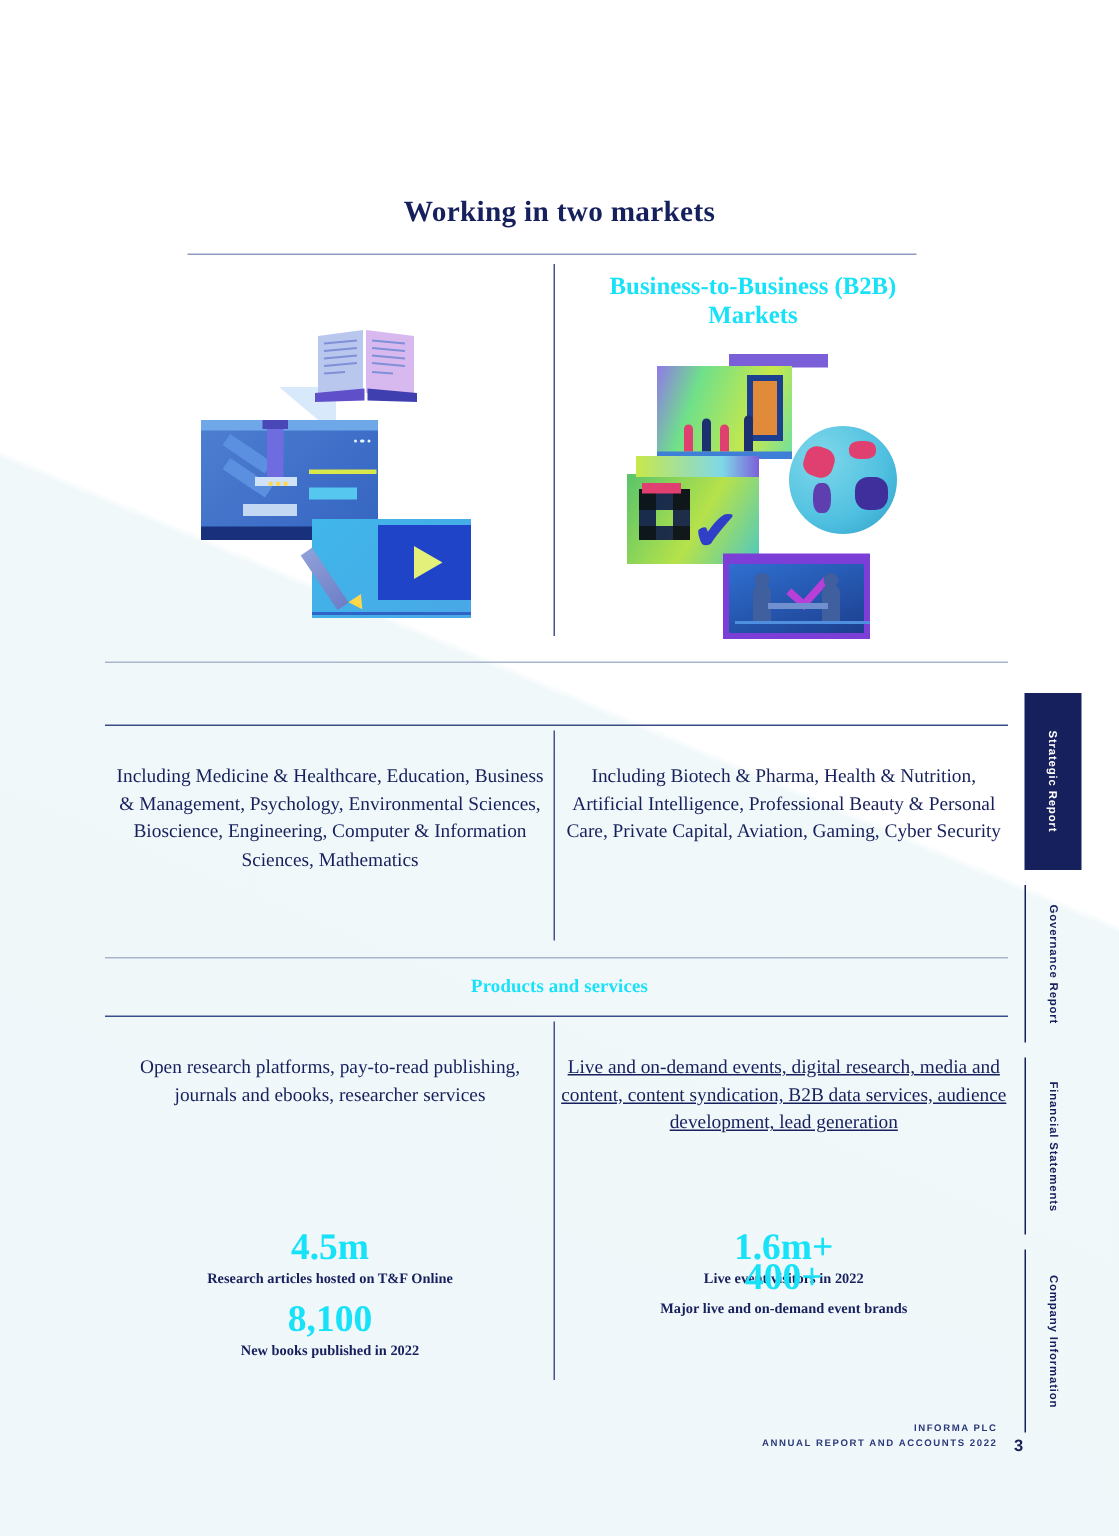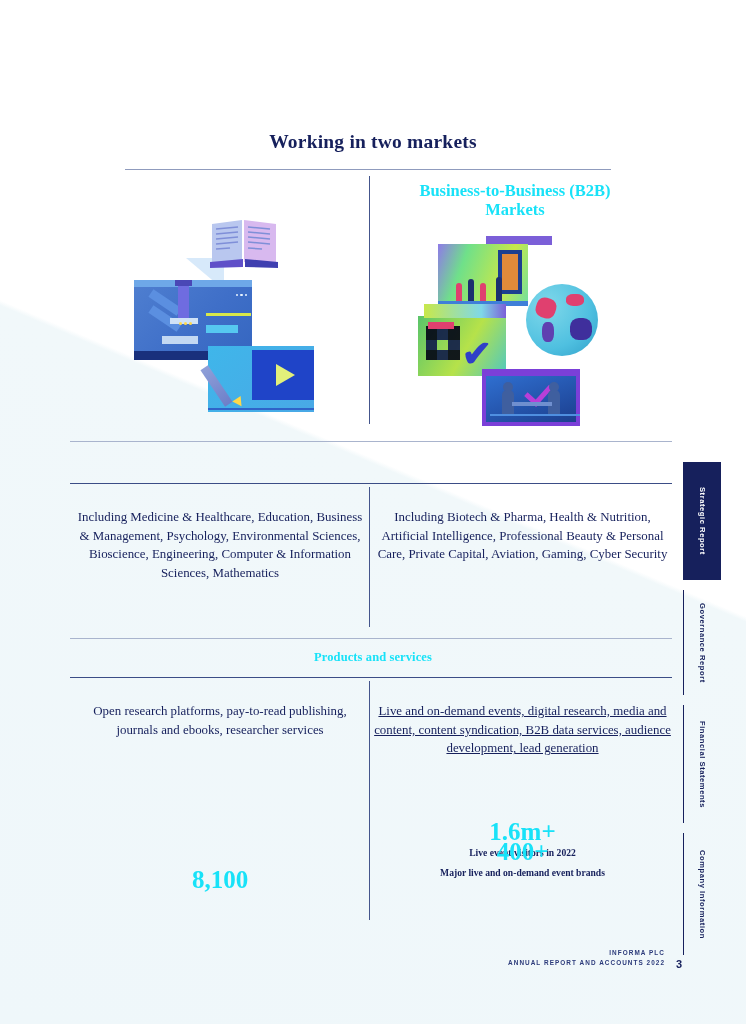--- a/index.html
+++ b/index.html
@@ -56,21 +56,21 @@
 
   .col-head {
     position: absolute;
     font-size: 16.5px;
     font-weight: bold;
     color: #18e2f8;
     text-align: center;
     line-height: 1.15;
   }
   .col-head.left  { left: 125px; top: 182px; width: 244px; }
-  .col-head.right { left: 393px; top: 182px; width: 244px; }
+  .col-head.right { left: 380px; top: 182px; width: 244px; }
 
   .band-head {
     position: absolute;
     width: 746px;
     left: 0;
     text-align: center;
     font-size: 12.5px;
     font-weight: bold;
     color: #18e2f8;
     letter-spacing: 0.1px;
@@ -488,22 +488,27 @@
 
     <div class="rule light" style="left:70px; top:638px; width:602px;"></div>
     <div class="band-head products">Products and services</div>
     <div class="rule navy" style="left:70px; top:677px; width:602px;"></div>
 
     <div class="vrule" style="left:369px; top:681px; height:239px;"></div>
 
     <div class="body-col prod-left">Open research platforms, pay-to-read publishing, journals and ebooks, researcher services</div>
     <div class="body-col prod-right">Live and on-demand events, digital research, media and content, content syndication, B2B data services, audience development, lead generation</div>
 
+    <div class="stat-block s1">
+      <div class="stat-value">4.5m</div>
+      <div class="stat-label">Research articles hosted on T&amp;F Online</div>
+    </div>
     <div class="stat-block s3">
       <div class="stat-value">8,100</div>
+      <div class="stat-label">New books published in 2022</div>
     </div>
     <div class="stat-block s2">
       <div class="stat-value">1.6m+</div>
       <div class="stat-label">Live event visitors in 2022</div>
     </div>
     <div class="stat-block s4">
       <div class="stat-value">400+</div>
       <div class="stat-label">Major live and on-demand event brands</div>
     </div>
 

